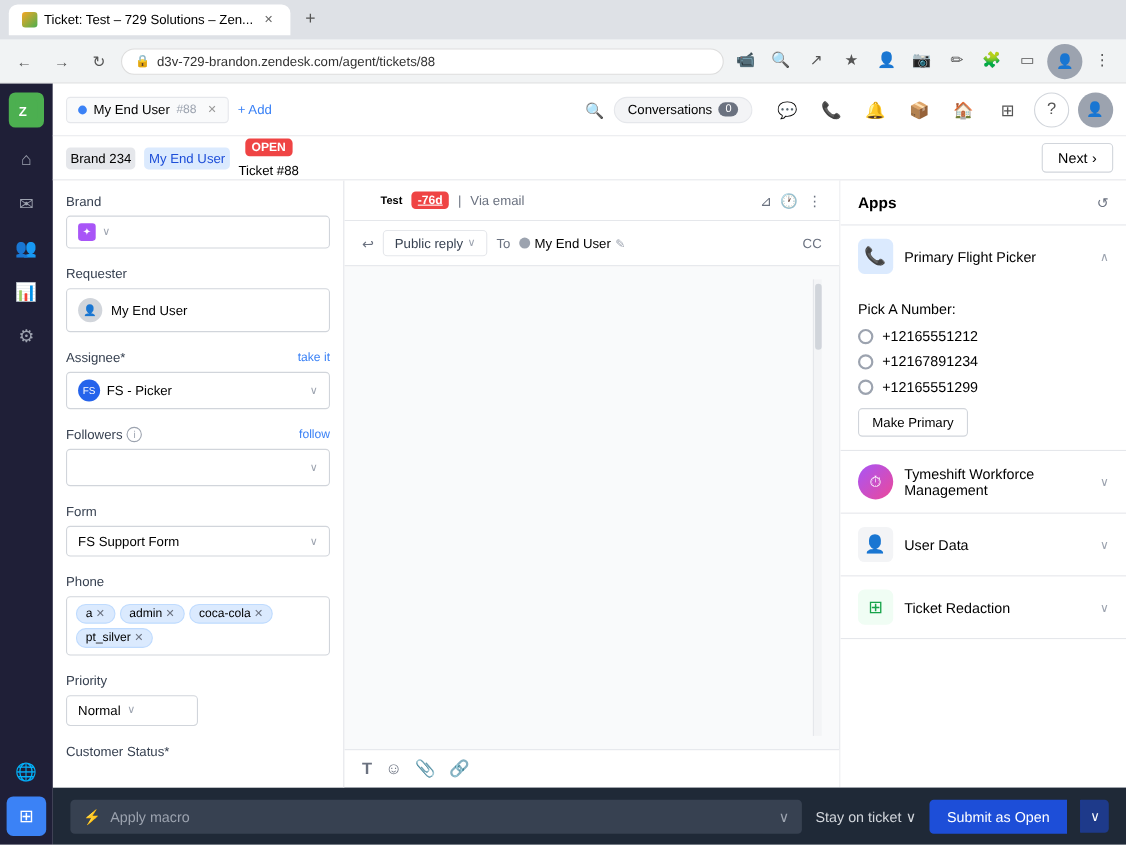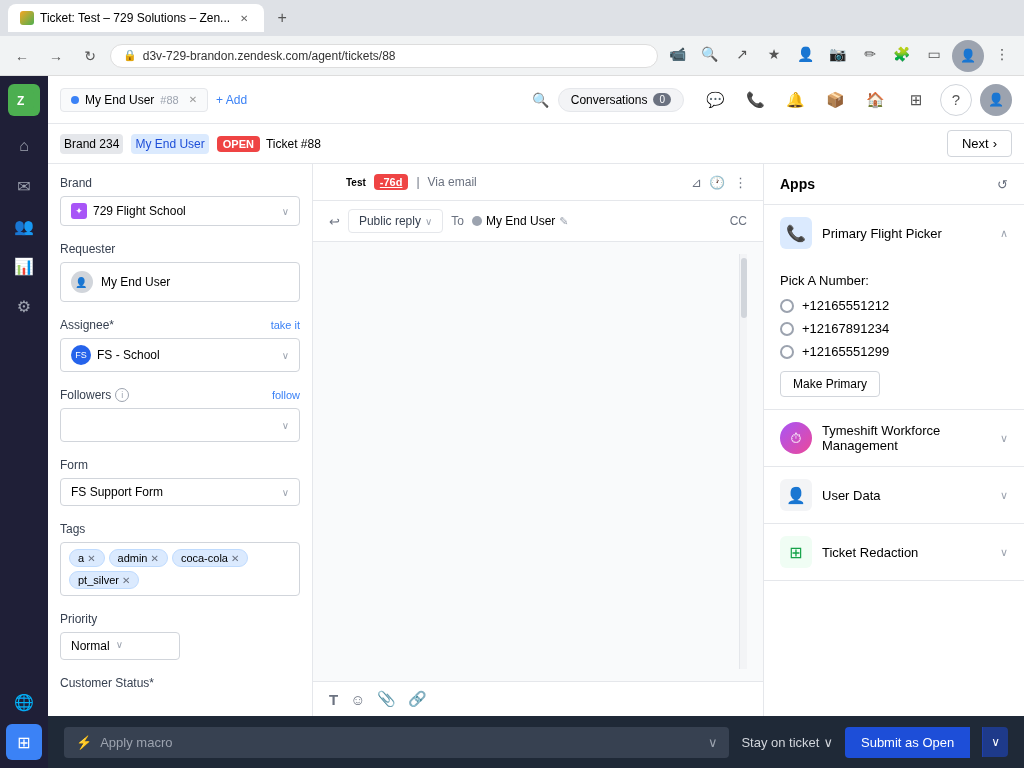--- a/index.html
+++ b/index.html
@@ -214,59 +214,58 @@
         <div class="top-bar-icon">🏠</div>
         <div class="top-bar-icon">⊞</div>
         <div class="top-bar-icon" style="border:1px solid #d1d5db;border-radius:50%;">?</div>
         <div class="avatar-circle">👤</div>
       </div>
     </div>
 
     <div class="sub-nav">
       <div class="sub-nav-chip">Brand 234</div>
       <div class="sub-nav-chip user">My End User</div>
-      <div style="display:flex;align-items:center;gap:6px;">
+      <div style="display:flex;align-items:center;gap:6px;flex-direction:column;">
         <span class="open-badge">OPEN</span>
         <span class="ticket-num">Ticket #88</span>
       </div>
       <button class="next-btn">
         <span>Next</span>
         <span>›</span>
       </button>
     </div>
 
     <div class="three-col">
 
       <div class="left-panel">
 
         <div class="field-group">
           <div class="field-label">Brand</div>
           <div class="select-field">
             <div class="org-dot">✦</div>
-            <span class="select-field-text">729 Flight School</span>
             <span class="select-chevron">∨</span>
           </div>
         </div>
 
         <div class="field-group">
           <div class="field-label">Requester</div>
           <div class="requester-field">
             <div class="req-avatar">👤</div>
             <span>My End User</span>
           </div>
         </div>
 
         <div class="field-group">
           <div class="field-label-row">
             <span class="field-label">Assignee*</span>
             <span class="field-link">take it</span>
           </div>
           <div class="select-field">
             <div style="width:20px;height:20px;border-radius:50%;background:#2563eb;display:flex;align-items:center;justify-content:center;font-size:9px;color:white;">FS</div>
-            <span class="select-field-text">FS - School</span>
+            <span class="select-field-text">FS - Picker</span>
             <span class="select-chevron">∨</span>
           </div>
         </div>
 
         <div class="field-group">
           <div class="field-label-row">
             <div style="display:flex;align-items:center;gap:4px;">
               <span class="field-label">Followers</span>
               <div class="info-icon">i</div>
             </div>
@@ -279,21 +278,21 @@
 
         <div class="field-group">
           <div class="field-label">Form</div>
           <div class="select-field">
             <span class="select-field-text">FS Support Form</span>
             <span class="select-chevron">∨</span>
           </div>
         </div>
 
         <div class="field-group">
-          <div class="field-label">Tags</div>
+          <div class="field-label">Phone</div>
           <div class="tags-container">
             <div class="tag">a <span class="tag-x">✕</span></div>
             <div class="tag">admin <span class="tag-x">✕</span></div>
             <div class="tag">coca-cola <span class="tag-x">✕</span></div>
             <div class="tag">pt_silver <span class="tag-x">✕</span></div>
           </div>
         </div>
 
         <div class="field-group">
           <div class="field-label">Priority</div>

